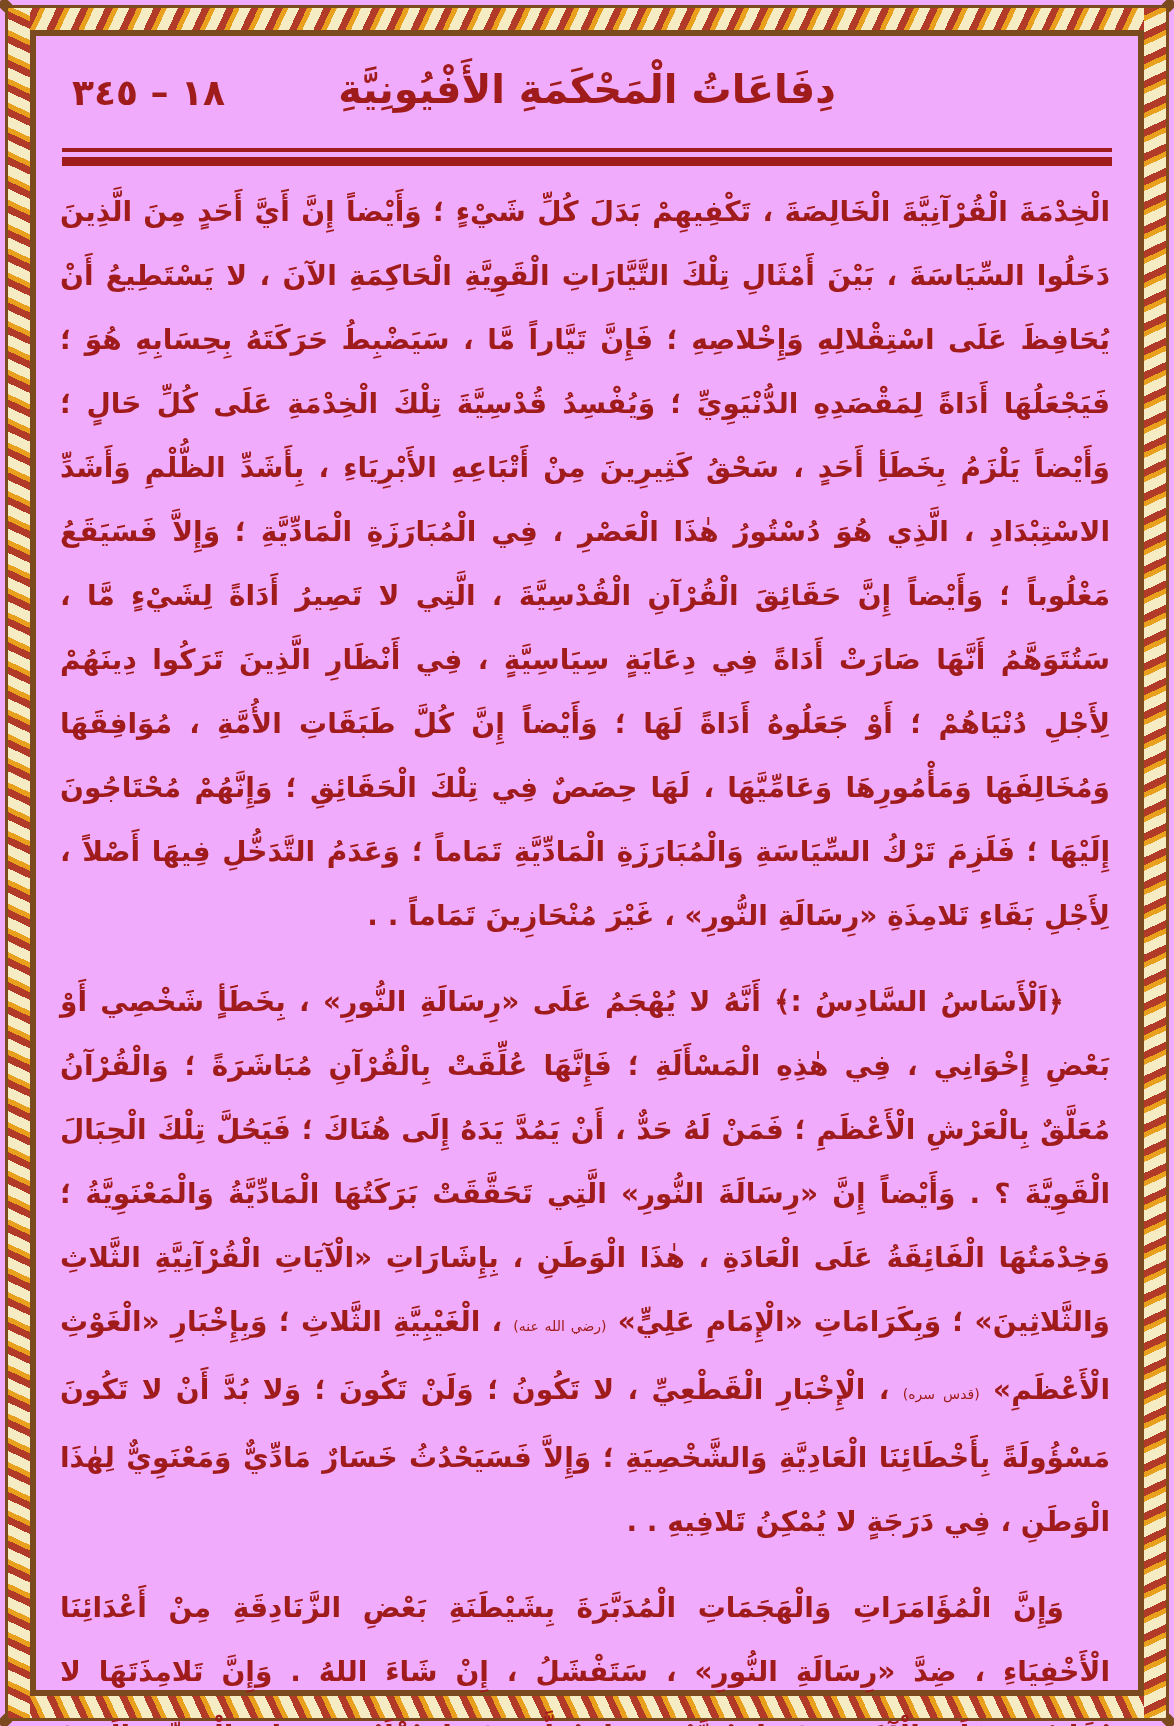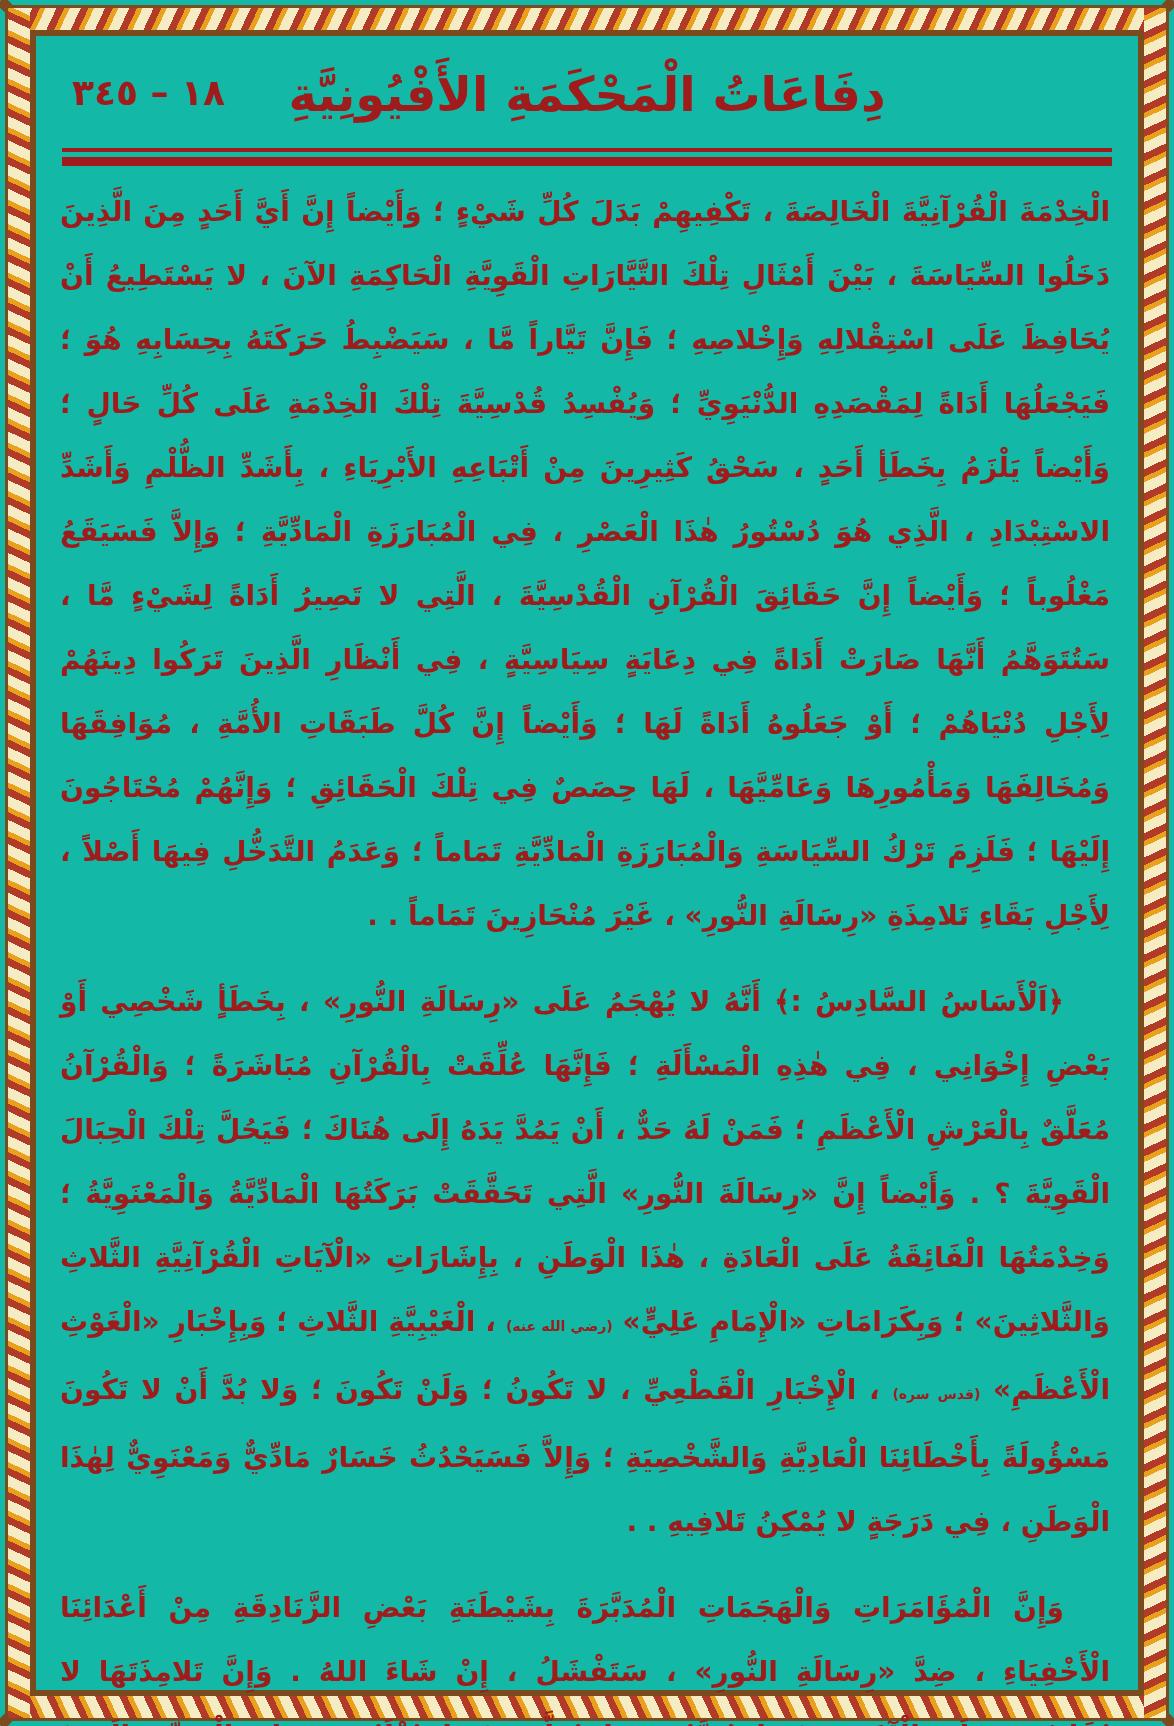--- a/index.html
+++ b/index.html
@@ -6,21 +6,21 @@
     --ink:#A01B1B;
     --frame-brown:#7C4A1F;
     --band-red:#B23A28;
     --band-gold:#E8A01D;
     --band-cream:#F5ECC4;
   }
   html,body{margin:0;padding:0;background:#fff;}
   .page{
     position:relative;
     width:1174px;height:1726px;
-    background:#14b8a6;
+    background:#f0abfc;
     font-family:"DejaVu Sans", sans-serif;
     overflow:hidden;
   }
   
   .frame-outer{position:absolute;inset:5px;border:3px solid var(--frame-brown);pointer-events:none;}
   .band{position:absolute;background:var(--band-cream);}
   .band.top{left:8px;right:8px;top:8px;height:22px;
     background:repeating-linear-gradient(115deg,var(--band-red) 0 7px,var(--band-gold) 7px 12px,var(--band-cream) 12px 22px);}
   .band.bottom{left:8px;right:8px;bottom:8px;height:22px;
     background:repeating-linear-gradient(65deg,var(--band-red) 0 7px,var(--band-gold) 7px 12px,var(--band-cream) 12px 22px);}
@@ -31,36 +31,36 @@
   .frame-inner{position:absolute;inset:30px;border:6px solid var(--frame-brown);pointer-events:none;}
   .spike{position:absolute;width:11px;height:11px;background:var(--frame-brown);transform:rotate(45deg);}
   .spike.tl{top:-1px;left:-1px;} .spike.tr{top:-1px;right:-1px;}
   .spike.bl{bottom:-1px;left:-1px;} .spike.br{bottom:-1px;right:-1px;}
 
   
   .content{position:absolute;top:42px;left:40px;right:40px;bottom:42px;padding:0 20px;direction:rtl;}
   .header{position:relative;height:98px;margin-top:8px;}
   .page-title{
     position:absolute;left:0;right:0;top:16px;text-align:center;
-    font-size:48px;font-weight:bold;color:var(--ink);letter-spacing:0;
+    font-size:40px;font-weight:bold;color:var(--ink);letter-spacing:0;
   }
   .page-number{
     position:absolute;left:12px;top:22px;
     font-size:36px;font-weight:bold;color:var(--ink);direction:rtl;white-space:nowrap;
   }
   .header-divider{margin:0 2px 14px 2px;}
   .rule-thin{height:4px;background:var(--ink);}
   .rule-thick{height:9px;background:var(--ink);margin-top:5px;}
 
   .body-text p{
     font-size:28px;font-weight:bold;color:var(--ink);
     line-height:64px;text-align:justify;margin:0 4px 22px 0;
   }
   .body-text p.indent{text-indent:46px;}
-  .seal{font-size:14px;font-weight:bold;}
+  .seal{font-size:14px;font-weight:normal;}
 </style>
 </head>
 <body>
 
 <div class="page">
 
   <div class="frame-outer"></div>
   <div class="band top"></div>
   <div class="band bottom"></div>
   <div class="band left"></div>

